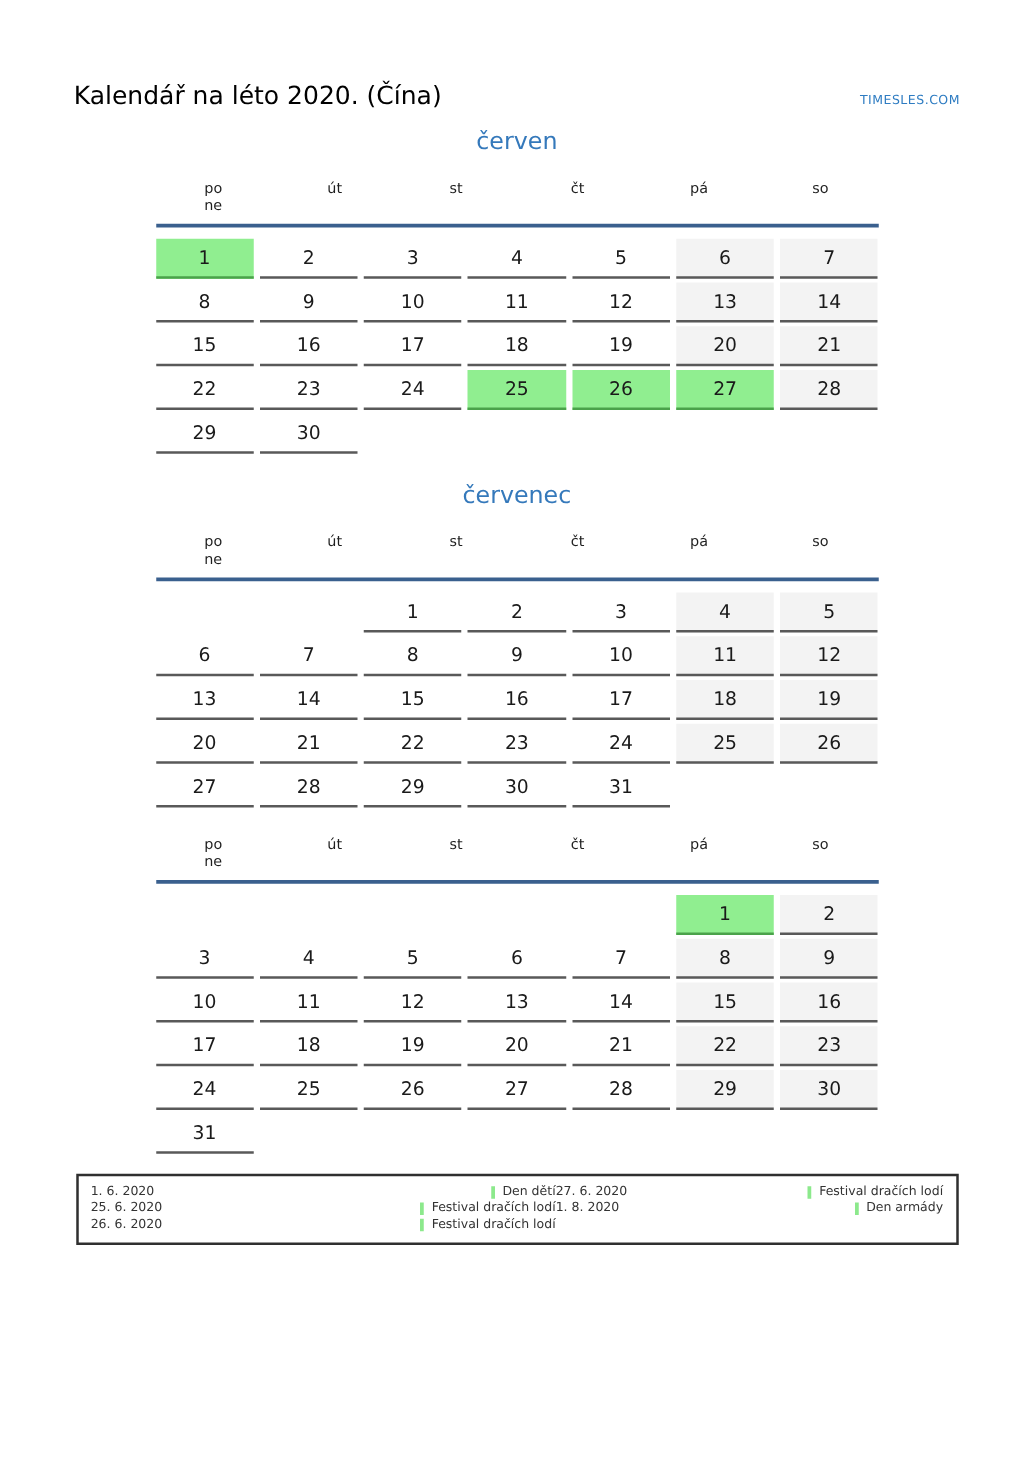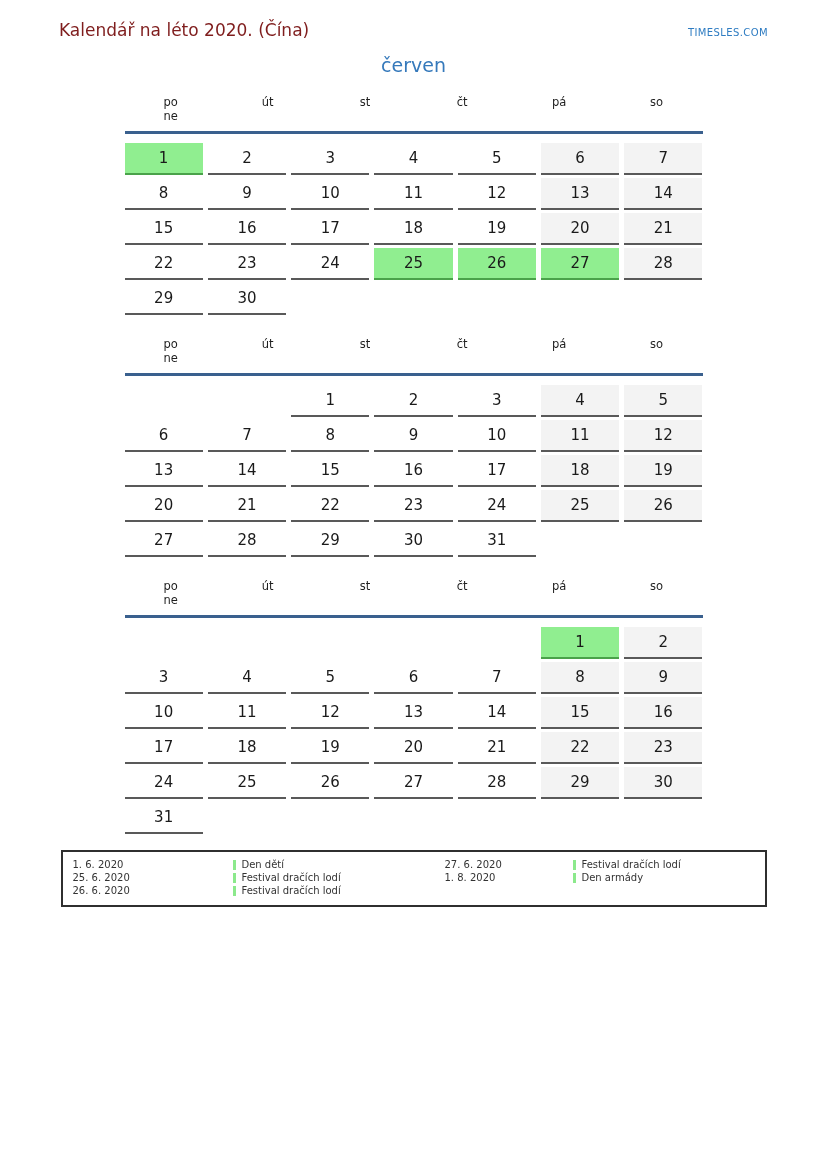--- a/index.html
+++ b/index.html
@@ -18,21 +18,21 @@
     width: 827px; height: 1169px;
     background: #ffffff;
     font-family: "DejaVu Sans", "Liberation Sans", sans-serif;
     color: var(--text-dark);
     overflow: hidden;
   }
   .header {
     display: flex; justify-content: space-between; align-items: baseline;
     padding: 20px 59px 0 59px;
   }
-  .page-title { font-size: 17px; color: #7f1d1d; }
+  .page-title { font-size: 20px; color: #000000; margin-top: 44px; }
   .site-link {
     font-size: 10px; color: var(--link-blue);
     letter-spacing: 0.4px; text-decoration: none; cursor: pointer;
   }
   .calendar { width: 578px; margin: 14px auto 0 auto; }
   .month { margin-top: 0; }
   .month + .month { margin-top: 22px; }
   .month-title {
     text-align: center; font-size: 19px; line-height: 23px;
     color: var(--accent-blue); margin: 0 0 18px 0;
@@ -58,21 +58,21 @@
   .day--holiday { background: var(--holiday-green); border-bottom-color: var(--holiday-border); }
   .day--empty   { background: transparent; border-bottom-color: transparent; }
   .legend {
     width: 706px; margin: 16px auto 0 auto;
     border: 2px solid #2f2f2f;
     padding: 6px 10px 8px 10px;
     display: flex;
   }
   .legend-col-1 { width: 372px; }
   .legend-col-2 { flex: 1; }
-  .legend-row { display: flex; align-items: center; height: 13px; }
+  .legend-row { display: flex; align-items: center; height: 13px; justify-content: space-between; }
   .legend-date { font-size: 10px; color: #333; }
   .legend-col-1 .legend-date { width: 160px; }
   .legend-col-2 .legend-date { width: 128px; }
   .legend-event { display: flex; align-items: center; font-size: 10px; color: #333; }
   .event-marker { width: 3px; height: 10px; background: #8ce98c; margin-right: 6px; flex: none; }
 </style>
 </head>
 <body>
 
 <div class="header">
@@ -126,20 +126,21 @@
           <div class="day day--normal">29</div>
           <div class="day day--normal">30</div>
           <div class="day day--empty"></div>
           <div class="day day--empty"></div>
           <div class="day day--empty"></div>
           <div class="day day--empty"></div>
           <div class="day day--empty"></div>
         </div>
       </div>
       <div class="month">
+        <div class="month-title">červenec</div>
         <div class="weekdays">
           <div class="weekday">po</div>
           <div class="weekday">út</div>
           <div class="weekday">st</div>
           <div class="weekday">čt</div>
           <div class="weekday">pá</div>
           <div class="weekday">so</div>
           <div class="weekday">ne</div>
         </div>
         <div class="header-line"></div>

